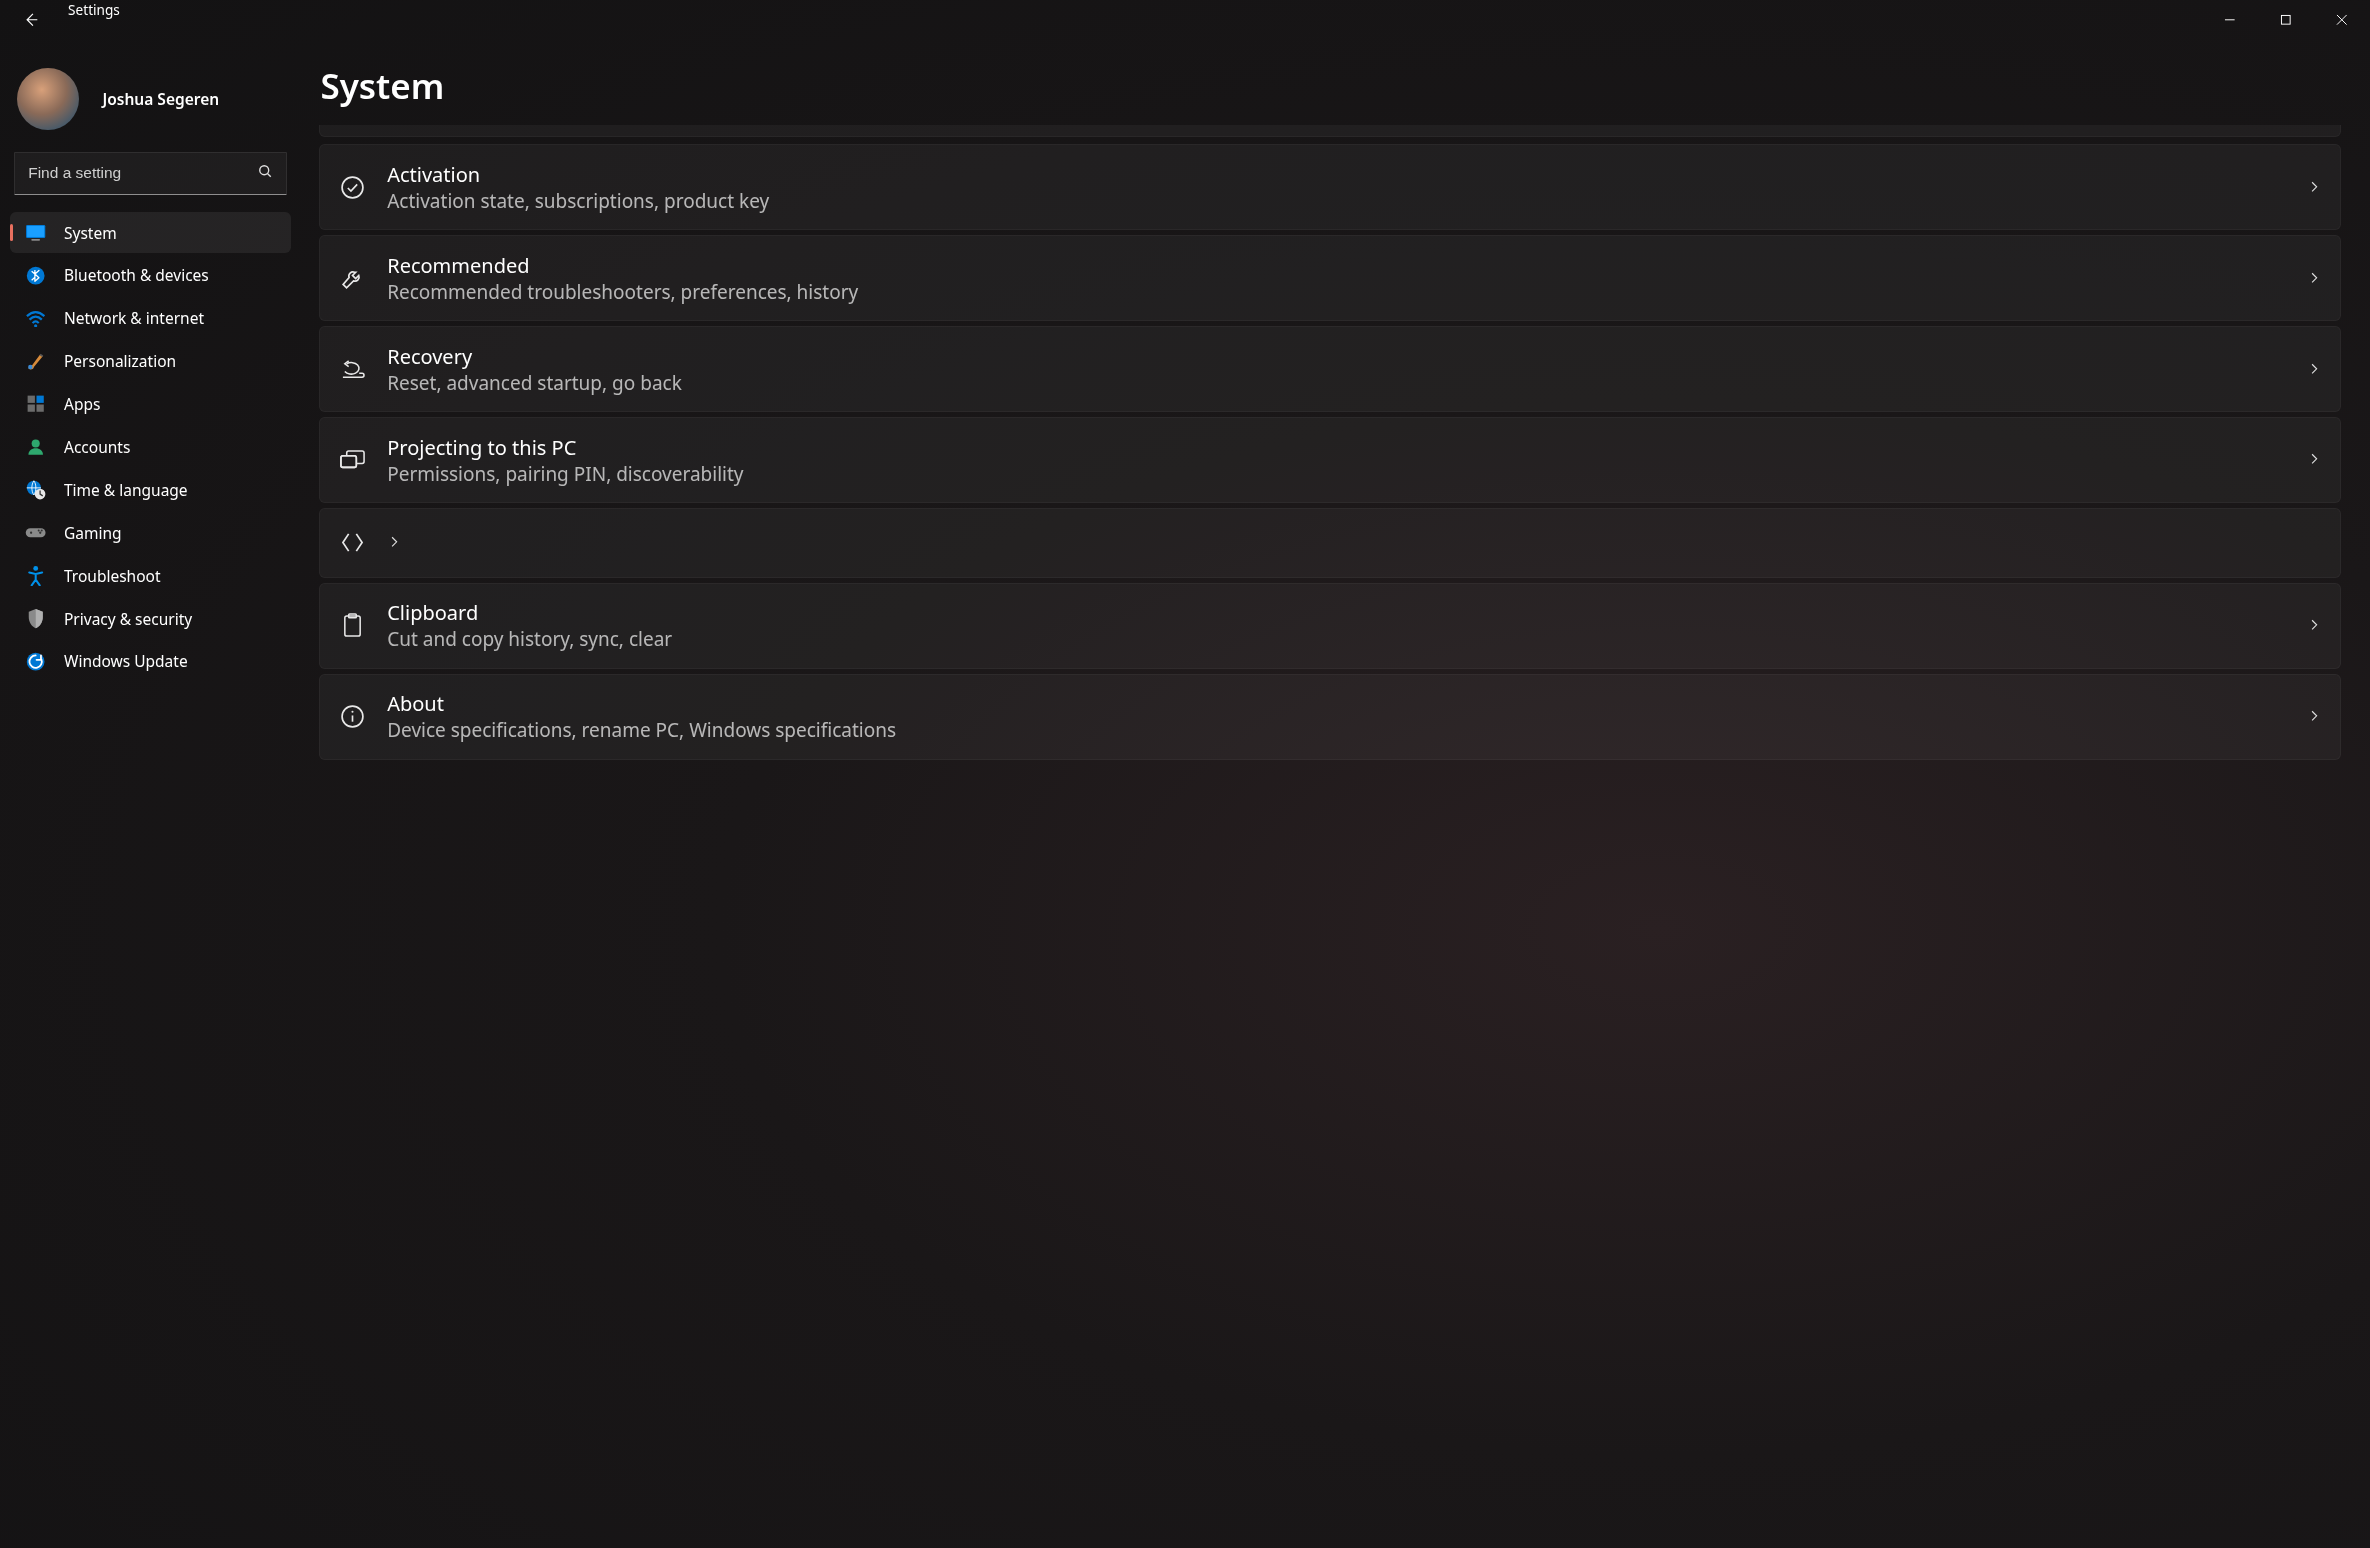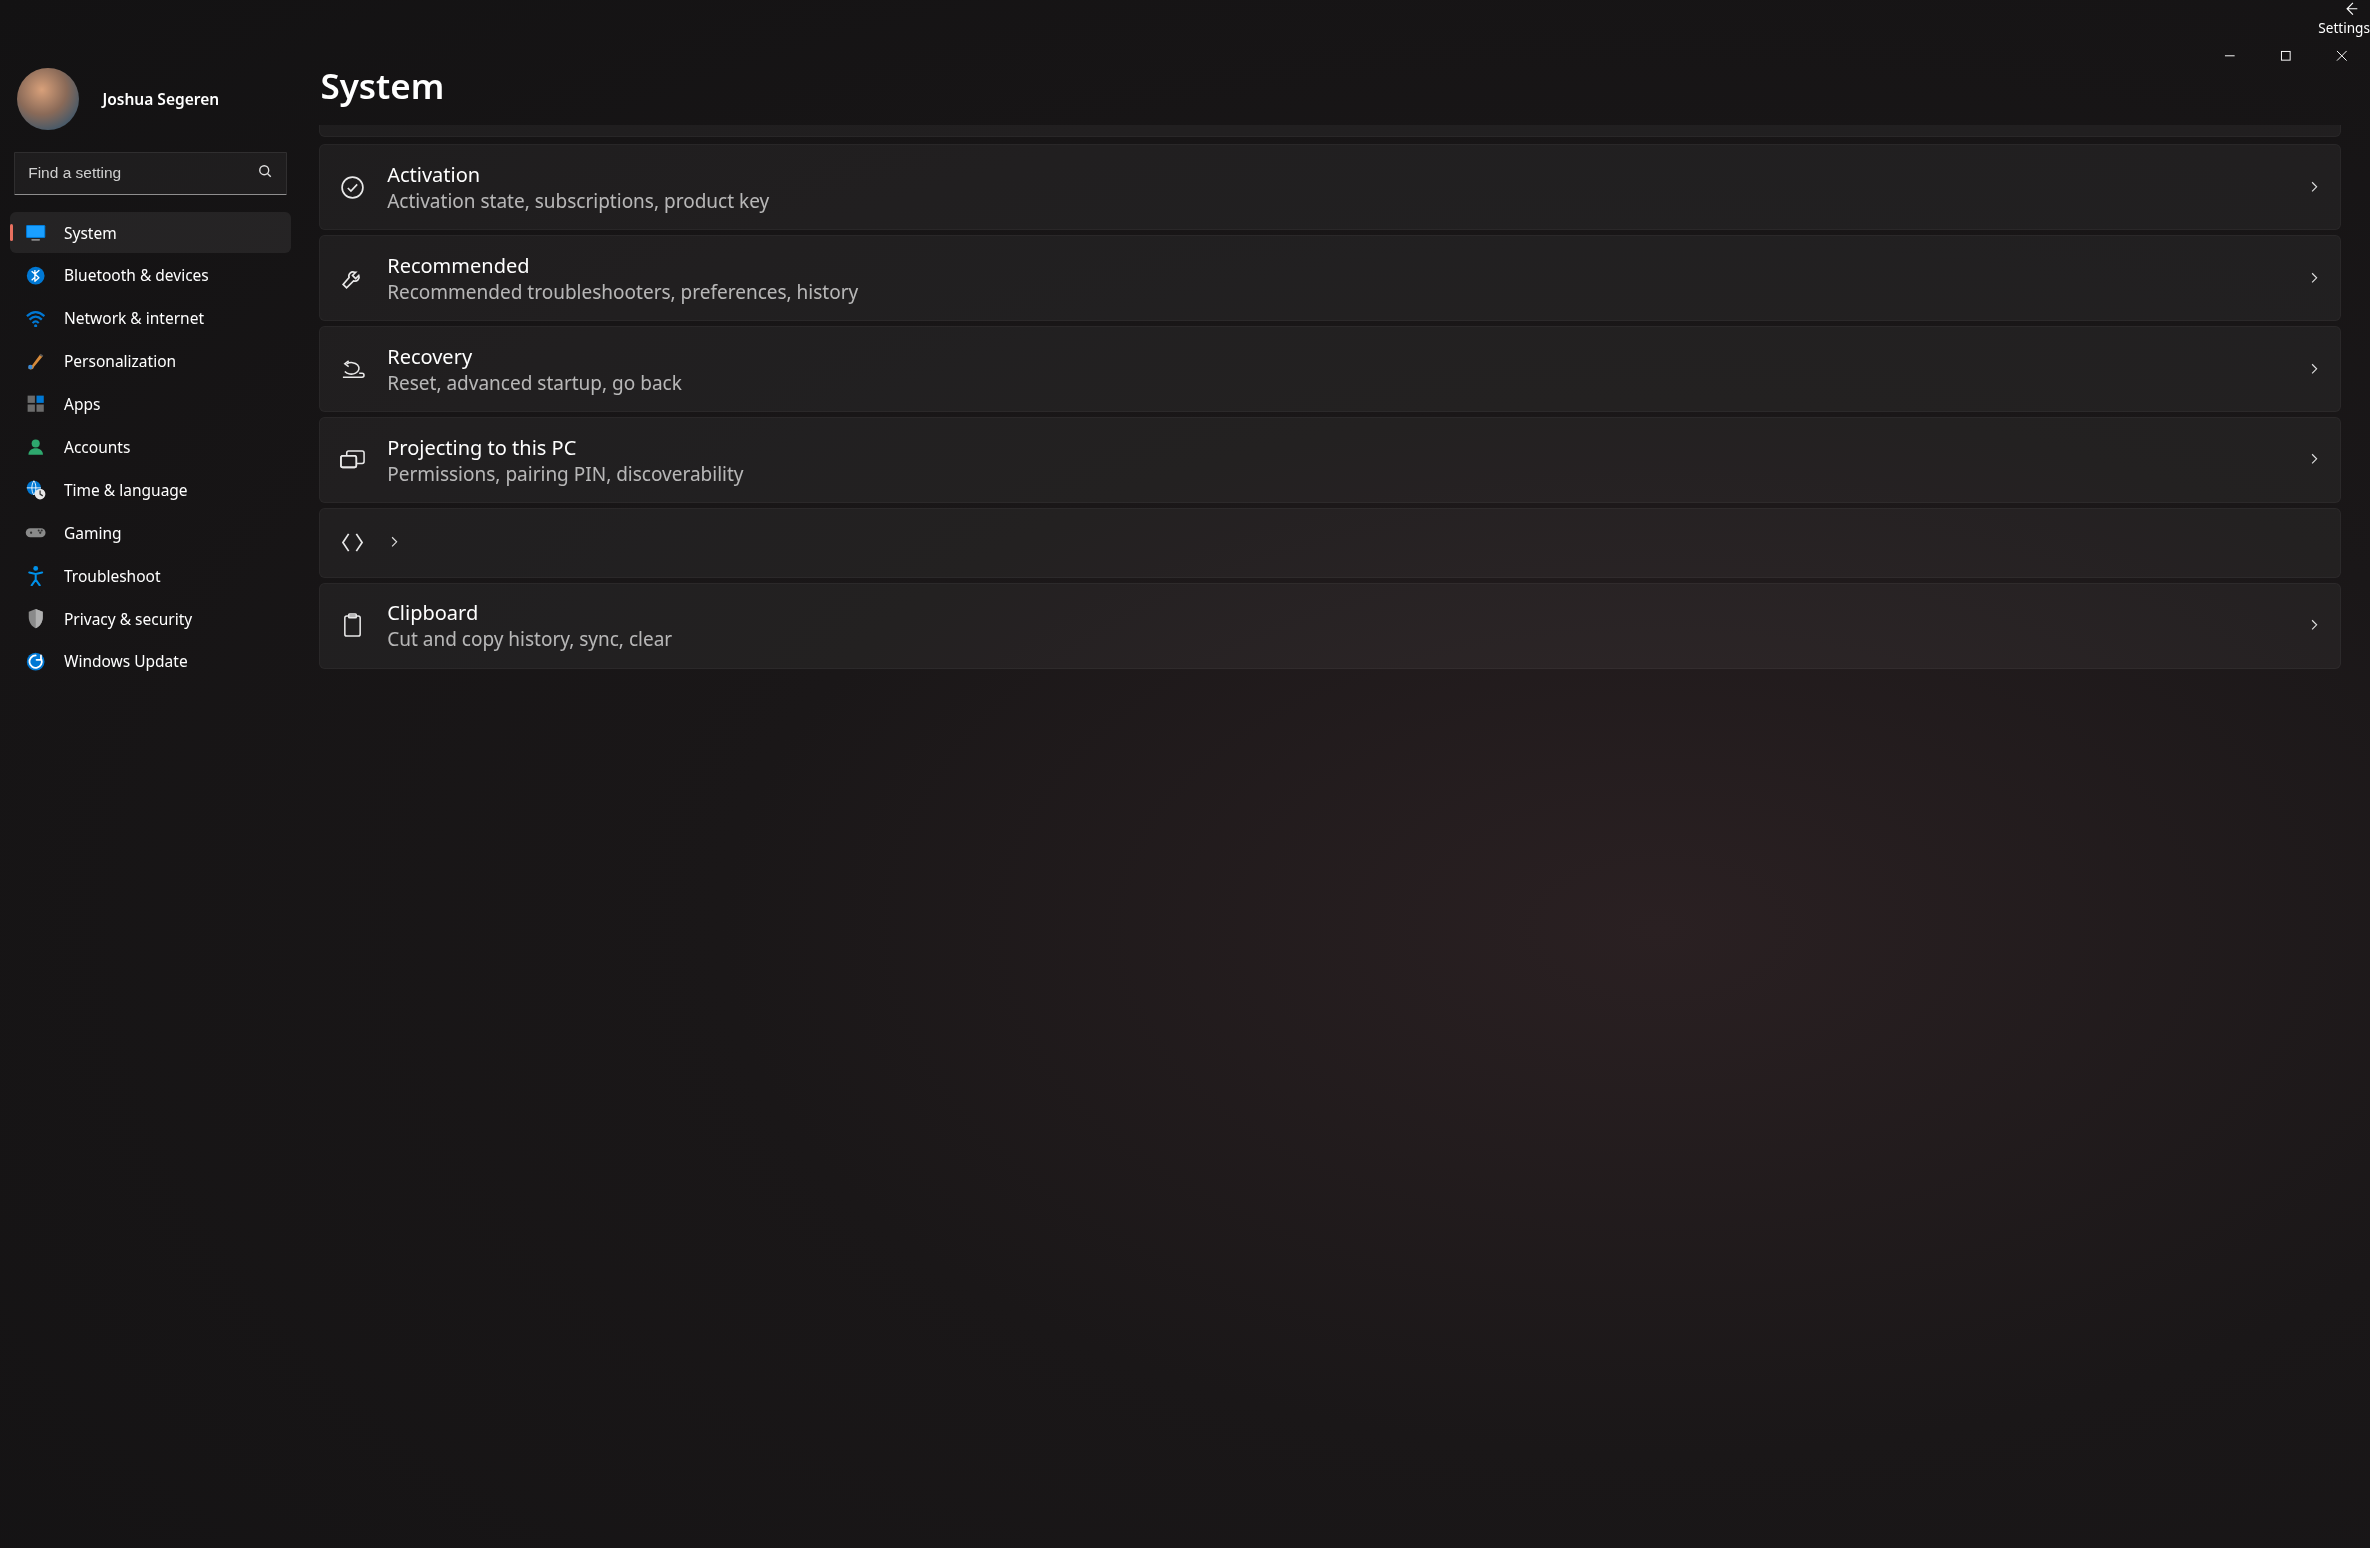--- a/index.html
+++ b/index.html
@@ -12,24 +12,23 @@
   }
   .window {
     width: 100%;
     height: 100%;
     display: flex;
     flex-direction: column;
   }
   .titlebar {
     height: 47px;
     display: flex;
-    align-items: flex-end;
+    align-items: flex-start;
     padding: 0 0 0 11.6px;
     flex-shrink: 0;
-    flex-direction: column;
   }
   .back-btn {
     width: 39px; height: 39px;
     display: flex; align-items: center; justify-content: center;
     color: #ffffff;
     background: transparent;
     border: none;
     cursor: pointer;
   }
   .title-text {
@@ -468,19 +467,35 @@
           </span>
           <div class="card-text">
             <div class="card-title">Clipboard</div>
             <div class="card-desc">Cut and copy history, sync, clear</div>
           </div>
           <span class="chev"><svg width="13.6" height="13.6" viewBox="0 0 24 24" fill="none" stroke="currentColor" stroke-width="2">
                 <path d="M9 4l8 8-8 8"></path>
               </svg></span>
         </div>
 
+        <div class="card">
+          <span class="card-icon">
+            <svg width="25" height="25" viewBox="0 0 24 24" fill="none" stroke="currentColor" stroke-width="1.6">
+                <circle cx="12" cy="12" r="10"></circle>
+                <line x1="12" y1="11" x2="12" y2="17"></line>
+                <circle cx="12" cy="7.5" r="1" fill="currentColor" stroke="none"></circle>
+              </svg>
+          </span>
+          <div class="card-text">
+            <div class="card-title">About</div>
+            <div class="card-desc">Device specifications, rename PC, Windows specifications</div>
+          </div>
+          <span class="chev"><svg width="13.6" height="13.6" viewBox="0 0 24 24" fill="none" stroke="currentColor" stroke-width="2">
+                <path d="M9 4l8 8-8 8"></path>
+              </svg></span>
+        </div>
 
       </div>
     </main>
 
   </div>
 </div>
 
 
 </body></html>

